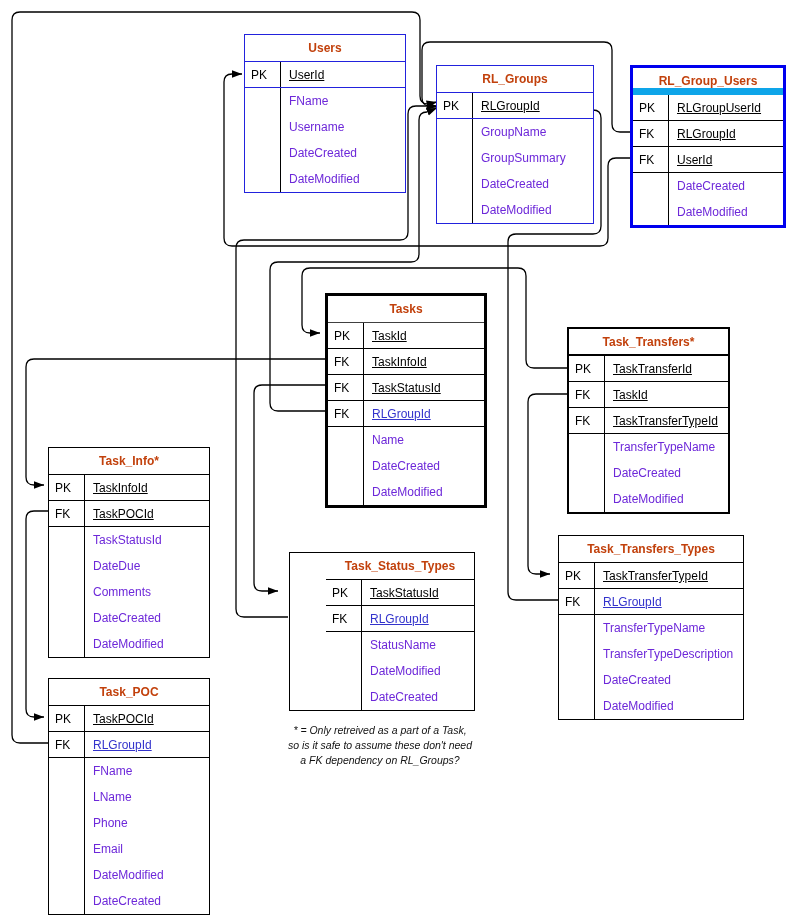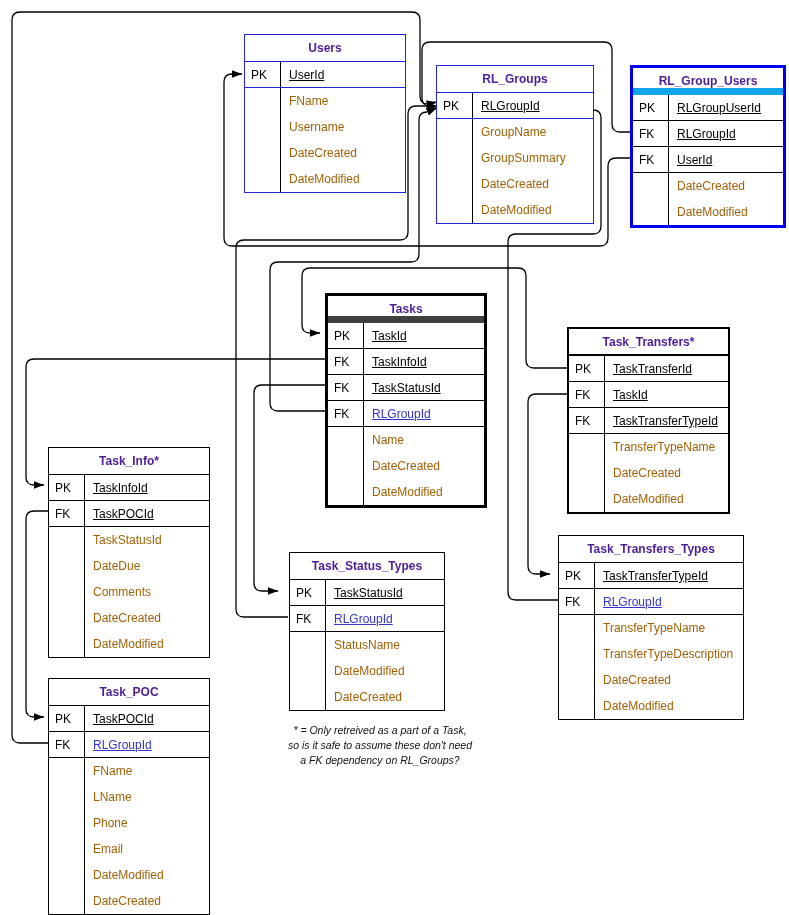--- a/index.html
+++ b/index.html
@@ -37,27 +37,27 @@
   .entity.blue-thick { border: 3px solid #0000ee; }
   .entity.black-thick { border: 3px solid #000000; }
   .entity.black-med { border: 2px solid #000000; }
 
   .ent-title {
     height: 27px;
     line-height: 27px;
     text-align: center;
     font-weight: bold;
     font-size: 12px;
-    color: #4c1d95;
+    color: #c2410c;
     box-sizing: border-box;
     white-space: nowrap;
   }
   .entity.blue .ent-title { border-bottom: 1px solid #2222dd; }
   .entity.blue-thick .ent-title { border-bottom: 7px solid #0ea5e9; }
-  .entity.black-thick .ent-title { border-bottom: 7px solid #404040; }
+  .entity.black-thick .ent-title { border-bottom: 1px solid #404040; }
   .entity.black-med .ent-title { border-bottom: 2px solid #000000; }
   .entity.plain .ent-title { border-bottom: 1px solid #000000; }
 
   .ent-rows { position: relative; }
   .ent-row {
     display: flex;
     height: 26px;
     box-sizing: border-box;
   }
   .ent-row.sep { border-bottom: 1px solid #000000; }
@@ -75,21 +75,21 @@
     color: #000000;
     white-space: nowrap;
   }
   .entity.blue .key-cell { border-right: 1px solid #000000; }
   .attr-cell {
     flex: 1;
     box-sizing: border-box;
     font-size: 12px;
     line-height: 26px;
     padding-left: 8px;
-    color: #a16207;
+    color: #6d28d9;
     white-space: nowrap;
     overflow: hidden;
   }
   .attr-cell.keyname {
     color: #000000;
     text-decoration: underline;
   }
   .attr-cell.fkblue {
     color: #3333cc;
     text-decoration: underline;
@@ -386,21 +386,21 @@
         <div class="key-cell"></div>
         <div class="attr-cell">DateModified</div>
       </div>
       <div class="ent-row">
         <div class="key-cell"></div>
         <div class="attr-cell">DateCreated</div>
       </div>
     </div>
   </div>
 
-  <div class="entity plain" style="left:289px; top:552px; width:156px;">
+  <div class="entity plain" style="left:289px; top:552px; width:186px;padding-left:36px;">
     <div class="ent-title">Task_Status_Types</div>
     <div class="ent-rows">
       <div class="ent-row sep">
         <div class="key-cell">PK</div>
         <div class="attr-cell keyname">TaskStatusId</div>
       </div>
       <div class="ent-row sep">
         <div class="key-cell">FK</div>
         <div class="attr-cell fkblue">RLGroupId</div>
       </div>

